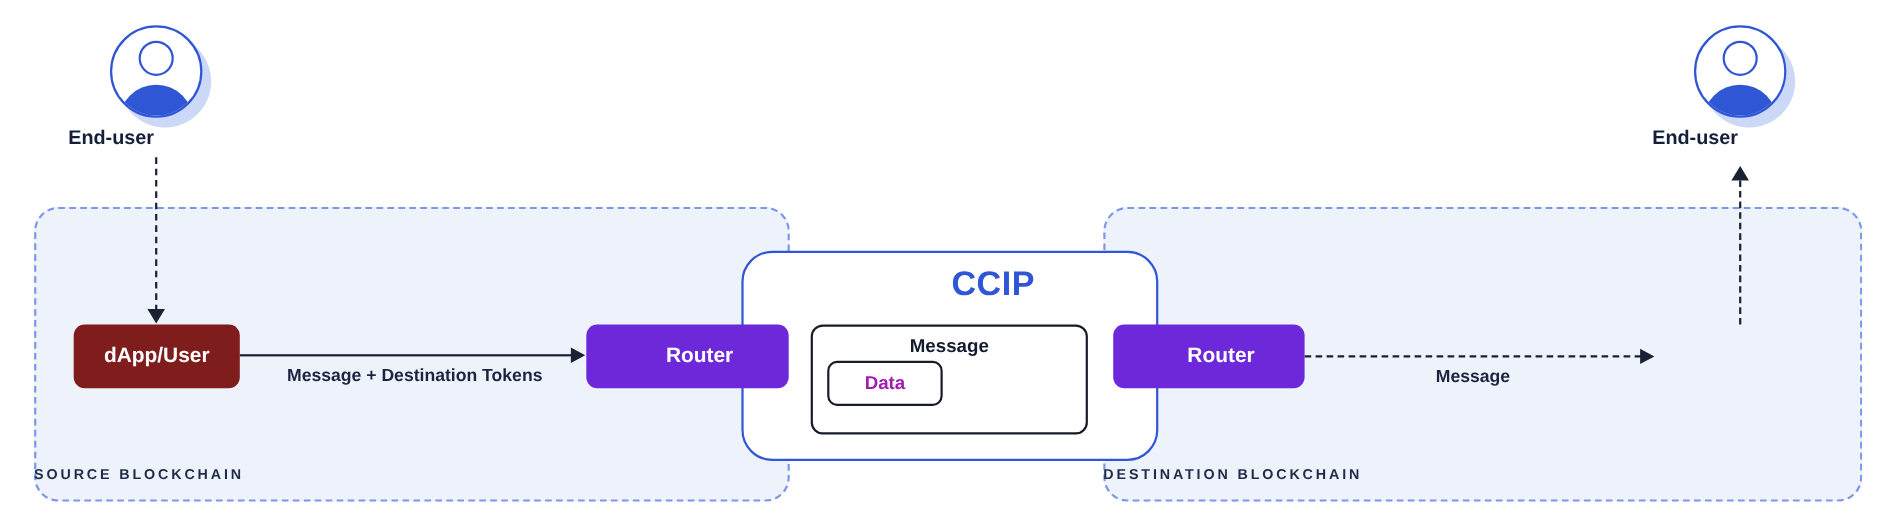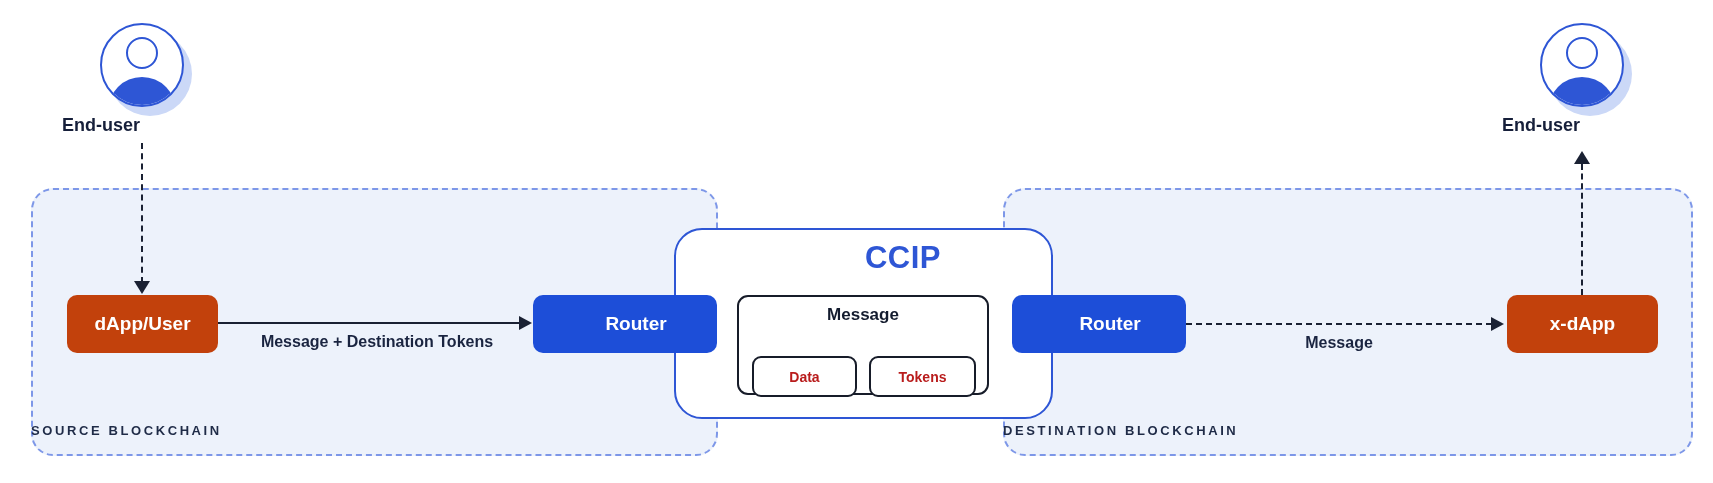--- a/index.html
+++ b/index.html
@@ -13,29 +13,29 @@
 
   
   .ccip-box{position:absolute;left:674px;top:228px;width:379px;height:191px;background:#ffffff;
     border:2.5px solid #2E56D5;border-radius:28px;z-index:3;box-sizing:border-box;}
   .ccip-title{position:absolute;left:674px;top:240px;width:458px;text-align:center;
     color:#2E56D5;font-weight:bold;font-size:31px;z-index:4;letter-spacing:0.5px;}
   .message-box{position:absolute;left:737px;top:295px;width:252px;height:100px;background:#ffffff;
     border:2px solid #171C29;border-radius:11px;z-index:4;box-sizing:border-box;}
   .message-label{position:absolute;left:737px;top:305px;width:252px;text-align:center;
     color:#131B2E;font-weight:bold;font-size:17px;z-index:5;}
-  .chip{position:absolute;top:356px;height:41px;background:#ffffff;border:2px solid #171C29;
+  .chip{position:absolute;top:328px;height:41px;background:#ffffff;border:2px solid #171C29;
     border-radius:9px;z-index:5;box-sizing:border-box;display:flex;align-items:center;justify-content:center;
-    color:#b91c1c;font-weight:bold;font-size:14px;}
+    color:#a21caf;font-weight:bold;font-size:17px;}
 
   
   .node{position:absolute;top:295px;height:58px;border-radius:10px;z-index:6;display:flex;
     align-items:center;justify-content:center;color:#ffffff;font-weight:bold;font-size:19px;box-sizing:border-box;}
-  .node-navy{background:#c2410c;}
-  .node-blue{background:#1d4ed8;padding-left:22px;}
+  .node-navy{background:#7f1d1d;}
+  .node-blue{background:#6d28d9;padding-left:22px;}
 
   
   .avatar{position:absolute;width:92px;height:92px;z-index:2;}
   .avatar .shadow{position:absolute;left:8px;top:9px;width:84px;height:84px;border-radius:50%;background:#CBD8F7;}
   .avatar .circle{position:absolute;left:0;top:0;width:84px;height:84px;border-radius:50%;background:#ffffff;
     border:2px solid #2E56D5;overflow:hidden;box-sizing:border-box;}
   .avatar .head{position:absolute;left:50%;transform:translateX(-50%);top:12px;width:32px;height:32px;
     border-radius:50%;background:#ffffff;border:2px solid #2E56D5;box-sizing:border-box;}
   .avatar .torso{position:absolute;left:50%;transform:translateX(-50%);top:52px;width:68px;height:68px;
     border-radius:50%;background:#2E56D5;}
@@ -86,26 +86,24 @@
   <div class="head-down" style="left:134px;top:281px;"></div>
 
   <div class="line-dash-v" style="left:1581px;top:164px;height:131px;"></div>
   <div class="head-up" style="left:1574px;top:151px;"></div>
 
   <div class="ccip-box"></div>
   <div class="ccip-title">CCIP</div>
   <div class="message-box"></div>
   <div class="message-label">Message</div>
   <div class="chip" style="left:752px;width:105px;">Data</div>
-  <div class="chip" style="left:869px;width:107px;">Tokens</div>
 
   <div class="node node-navy" style="left:67px;width:151px;">dApp/User</div>
   <div class="node node-blue" style="left:533px;width:184px;">Router</div>
   <div class="node node-blue" style="left:1012px;width:174px;">Router</div>
-  <div class="node node-navy" style="left:1507px;width:151px;">x-dApp</div>
 
   <div class="line-solid-h" style="left:218px;top:322px;width:302px;"></div>
   <div class="head-right" style="left:519px;top:316px;"></div>
   <div class="flow-label" style="left:217px;top:333px;width:320px;">Message + Destination Tokens</div>
 
   <div class="line-dash-h" style="left:1186px;top:323px;width:306px;"></div>
   <div class="head-right" style="left:1491px;top:317px;"></div>
   <div class="flow-label" style="left:1186px;top:334px;width:306px;">Message</div>
 
 </div>

